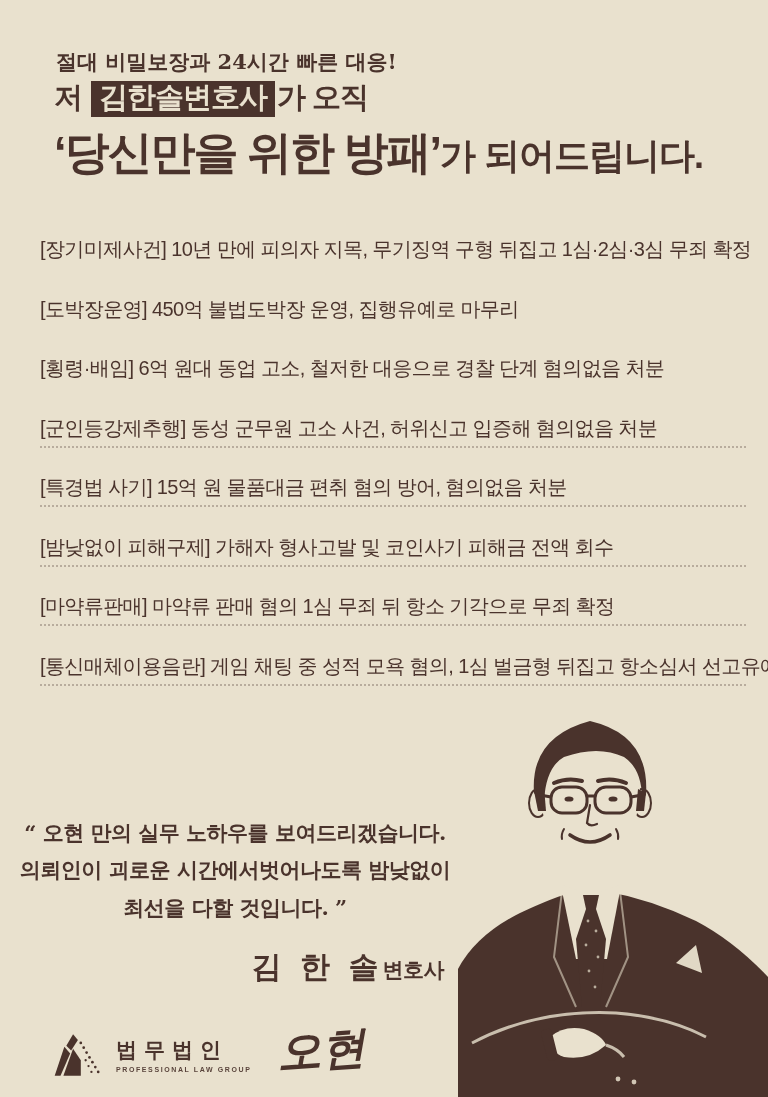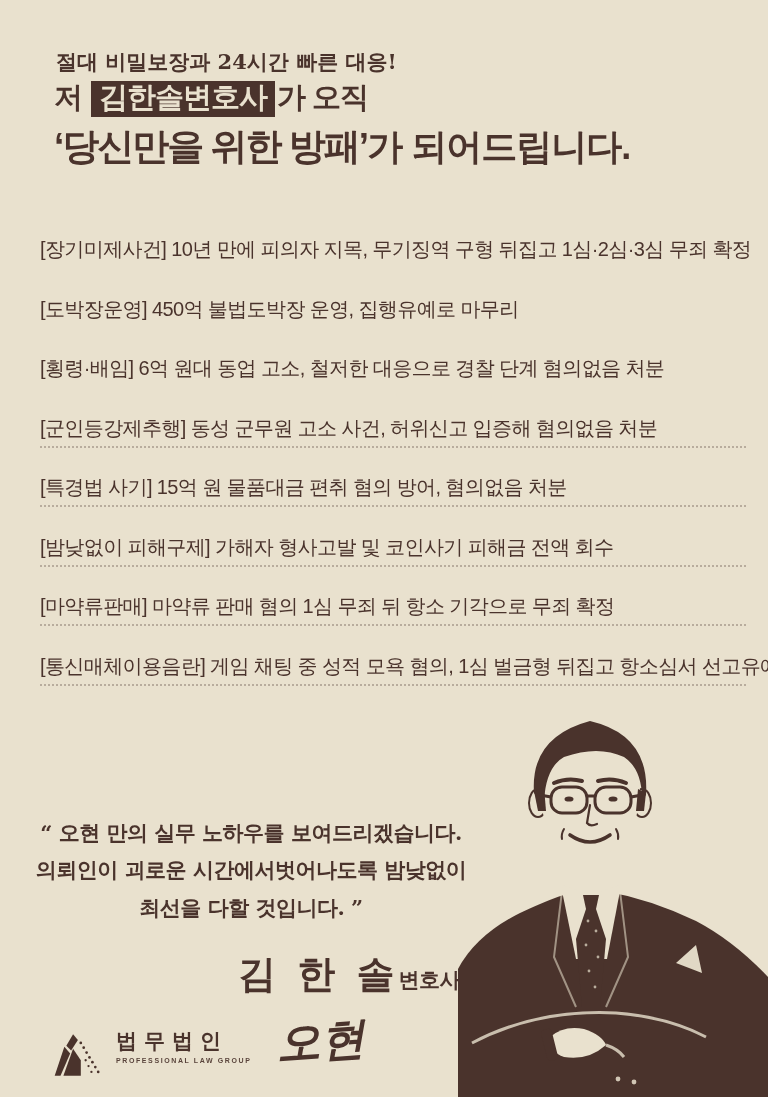--- a/index.html
+++ b/index.html
@@ -34,52 +34,52 @@
     font-weight:900;letter-spacing:-1px;
   }
   .headline .hl-line1{font-size:29px;}
   .headline .hl-box{
     display:inline-block;
     background:var(--ink);color:var(--bg);
     padding:1px 8px 3px 8px;margin:0 2px;
     line-height:1.1;
   }
   .headline .hl-line2{font-size:36px;margin-top:6px;}
-  .headline .hl-strong{font-size:37px;letter-spacing:-2px;}
+  .headline .hl-strong{font-size:45px;letter-spacing:-2px;}
   
   .cases{
     position:absolute;left:40px;top:236px;width:700px;
   }
   .case-item{
     position:relative;height:59.5px;
     font-size:20px;font-weight:normal;letter-spacing:-0.6px;
     white-space:nowrap;
   }
   .case-item:nth-child(n+4)::after{
     content:"";position:absolute;left:0;right:-6px;top:31px;
     border-bottom:2px dotted rgba(74,51,44,0.30);
   }
   
   .quote{
-    position:absolute;left:28px;top:814px;width:446px;
+    position:absolute;left:12px;top:814px;width:446px;
     text-align:center;
     font-family:"DejaVu Serif",serif;
     font-weight:bold;font-size:21px;line-height:1.78;
     letter-spacing:-0.5px;
   }
   .signature{
     margin-top:14px;padding-right:14px;
     text-align:right;white-space:nowrap;
   }
-  .signature .sig-name{font-size:38px;letter-spacing:4px;margin-left:16px;}
+  .signature .sig-name{font-size:30px;letter-spacing:4px;margin-left:16px;}
   .signature .sig-title{font-size:21px;}
   
   .footer-logo{
     position:absolute;left:46px;bottom:16px;
-    display:flex;gap:12px;
+    display:flex;align-items:center;gap:12px;
   }
   .firm-block{display:flex;flex-direction:column;gap:2px;}
   .firm-kr{
     font-size:21px;font-weight:bold;letter-spacing:7px;
     font-family:"Liberation Sans",sans-serif;
   }
   .firm-en{
     font-size:7px;font-weight:bold;letter-spacing:1.6px;opacity:.9;
   }
   .firm-name{

